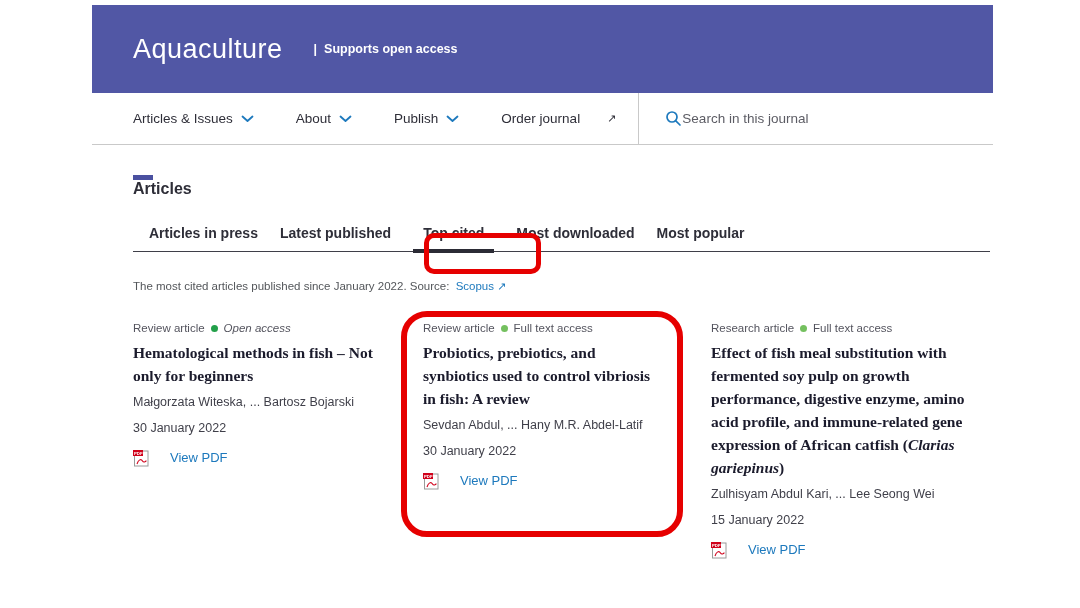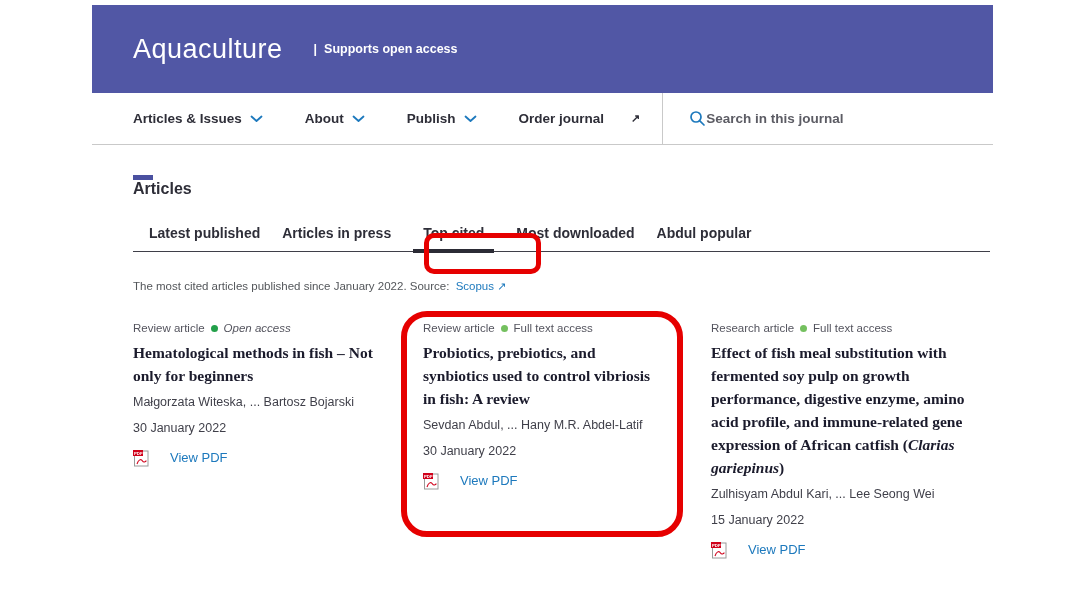--- a/index.html
+++ b/index.html
@@ -9,21 +9,21 @@
 
   
   .banner { background:var(--header-bg,#5157a5); height:88px; display:flex;
     align-items:center; padding-left:41px; }
   .banner-title { color:#fff; font-size:27px; letter-spacing:.5px; cursor:pointer; }
   .banner-tagline { color:#fff; font-size:12.5px; font-weight:bold; margin-left:31px;
     display:flex; align-items:center; gap:7px; }
 
   
   .navbar { height:52px; display:flex; align-items:center; padding-left:41px;
-    border-bottom:1px solid var(--divider-gray,#c9c9c9); position:relative;font-weight:bold; }
+    border-bottom:1px solid var(--divider-gray,#c9c9c9); position:relative; }
   .nav-item { display:flex; align-items:center; gap:8px; font-size:13.5px;
     color:var(--nav-text,#2e2e38); margin-right:42px; cursor:pointer; white-space:nowrap; }
   .ext-arrow { font-size:11px; color:var(--nav-text,#2e2e38); }
   .ext-arrow.blue { color:var(--link-blue,#1d79bd); }
   .nav-divider { width:1px; height:52px; background:var(--divider-gray,#c9c9c9); margin:0 0 0 -8px; }
   .search { display:flex; align-items:center; gap:0; margin-left:26px;
     color:#5c5c64; font-size:13.5px; cursor:pointer; }
 
   
   .content { padding-left:41px; padding-right:3px; }
@@ -110,25 +110,25 @@
         </svg>
       <span>Search in this journal</span>
     </div>
   </nav>
 
   <main class="content">
     <div class="accent-dash"></div>
     <h2 class="section-title">Articles</h2>
 
     <div class="tabs">
+      <div class="tab">Articles in press</div>
       <div class="tab">Latest published</div>
-      <div class="tab">Articles in press</div>
       <div class="tab active">Top cited</div>
       <div class="tab">Most downloaded</div>
-      <div class="tab">Abdul popular</div>
+      <div class="tab">Most popular</div>
     </div>
 
     <p class="caption">
       <span>The most cited articles published since January 2022. Source:</span>
       <a><span>Scopus</span> <span class="ext-arrow blue">↗</span></a>
     </p>
 
     <div class="cards">
 
       <article class="card card1">

